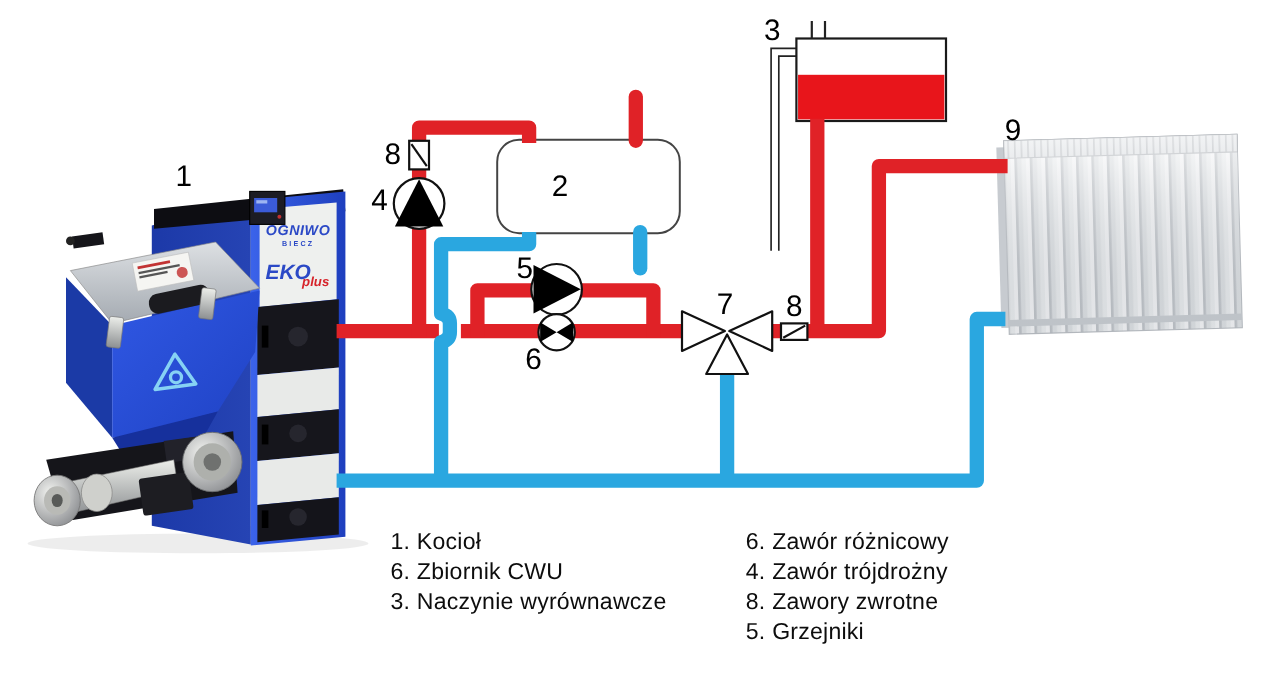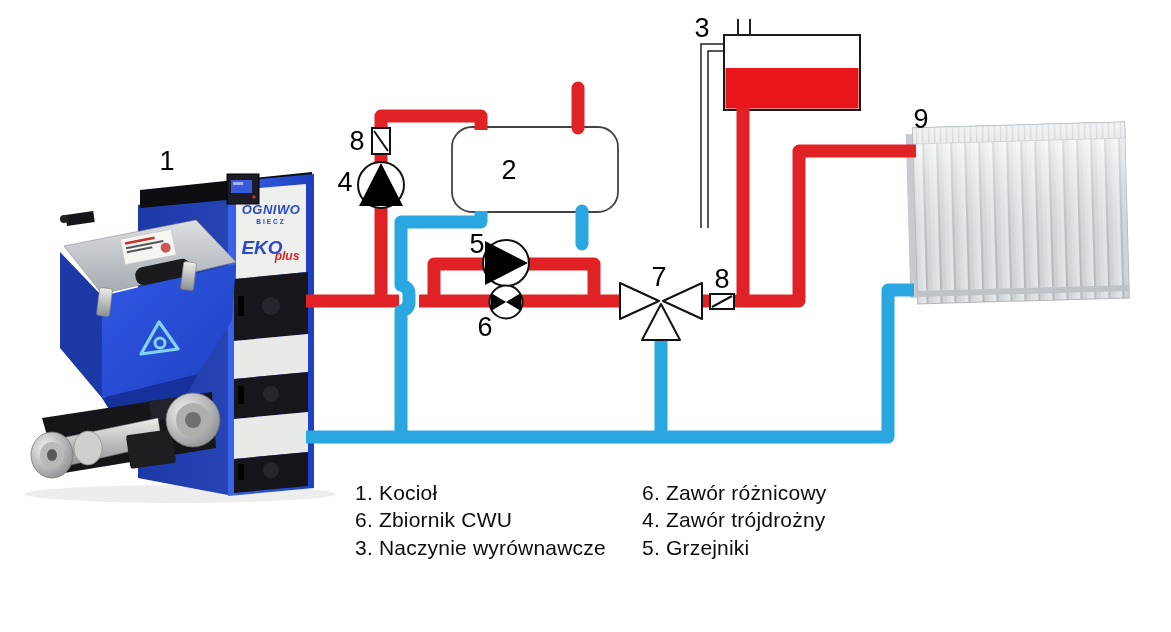--- a/index.html
+++ b/index.html
@@ -214,20 +214,21 @@
 <div class="marker" style="left:357px;top:141px">8</div>
 <div class="marker" style="left:722px;top:279px">8</div>
 <div class="marker" style="left:921px;top:119px">9</div>
 
 <div>
   <div class="legend-col" style="left:355px">
     <div>1. Kocioł</div>
     <div>6. Zbiornik CWU</div>
     <div>3. Naczynie wyrównawcze</div>
   </div>
-  <div class="legend-col" style="left:642px">
+  <div class="legend-col" style="left:678px">
     <div>6. Zawór różnicowy</div>
     <div>4. Zawór trójdrożny</div>
+    <div>8. Zawory zwrotne</div>
     <div>5. Grzejniki</div>
   </div>
 </div>
 
 </div>
 
 </body></html>

